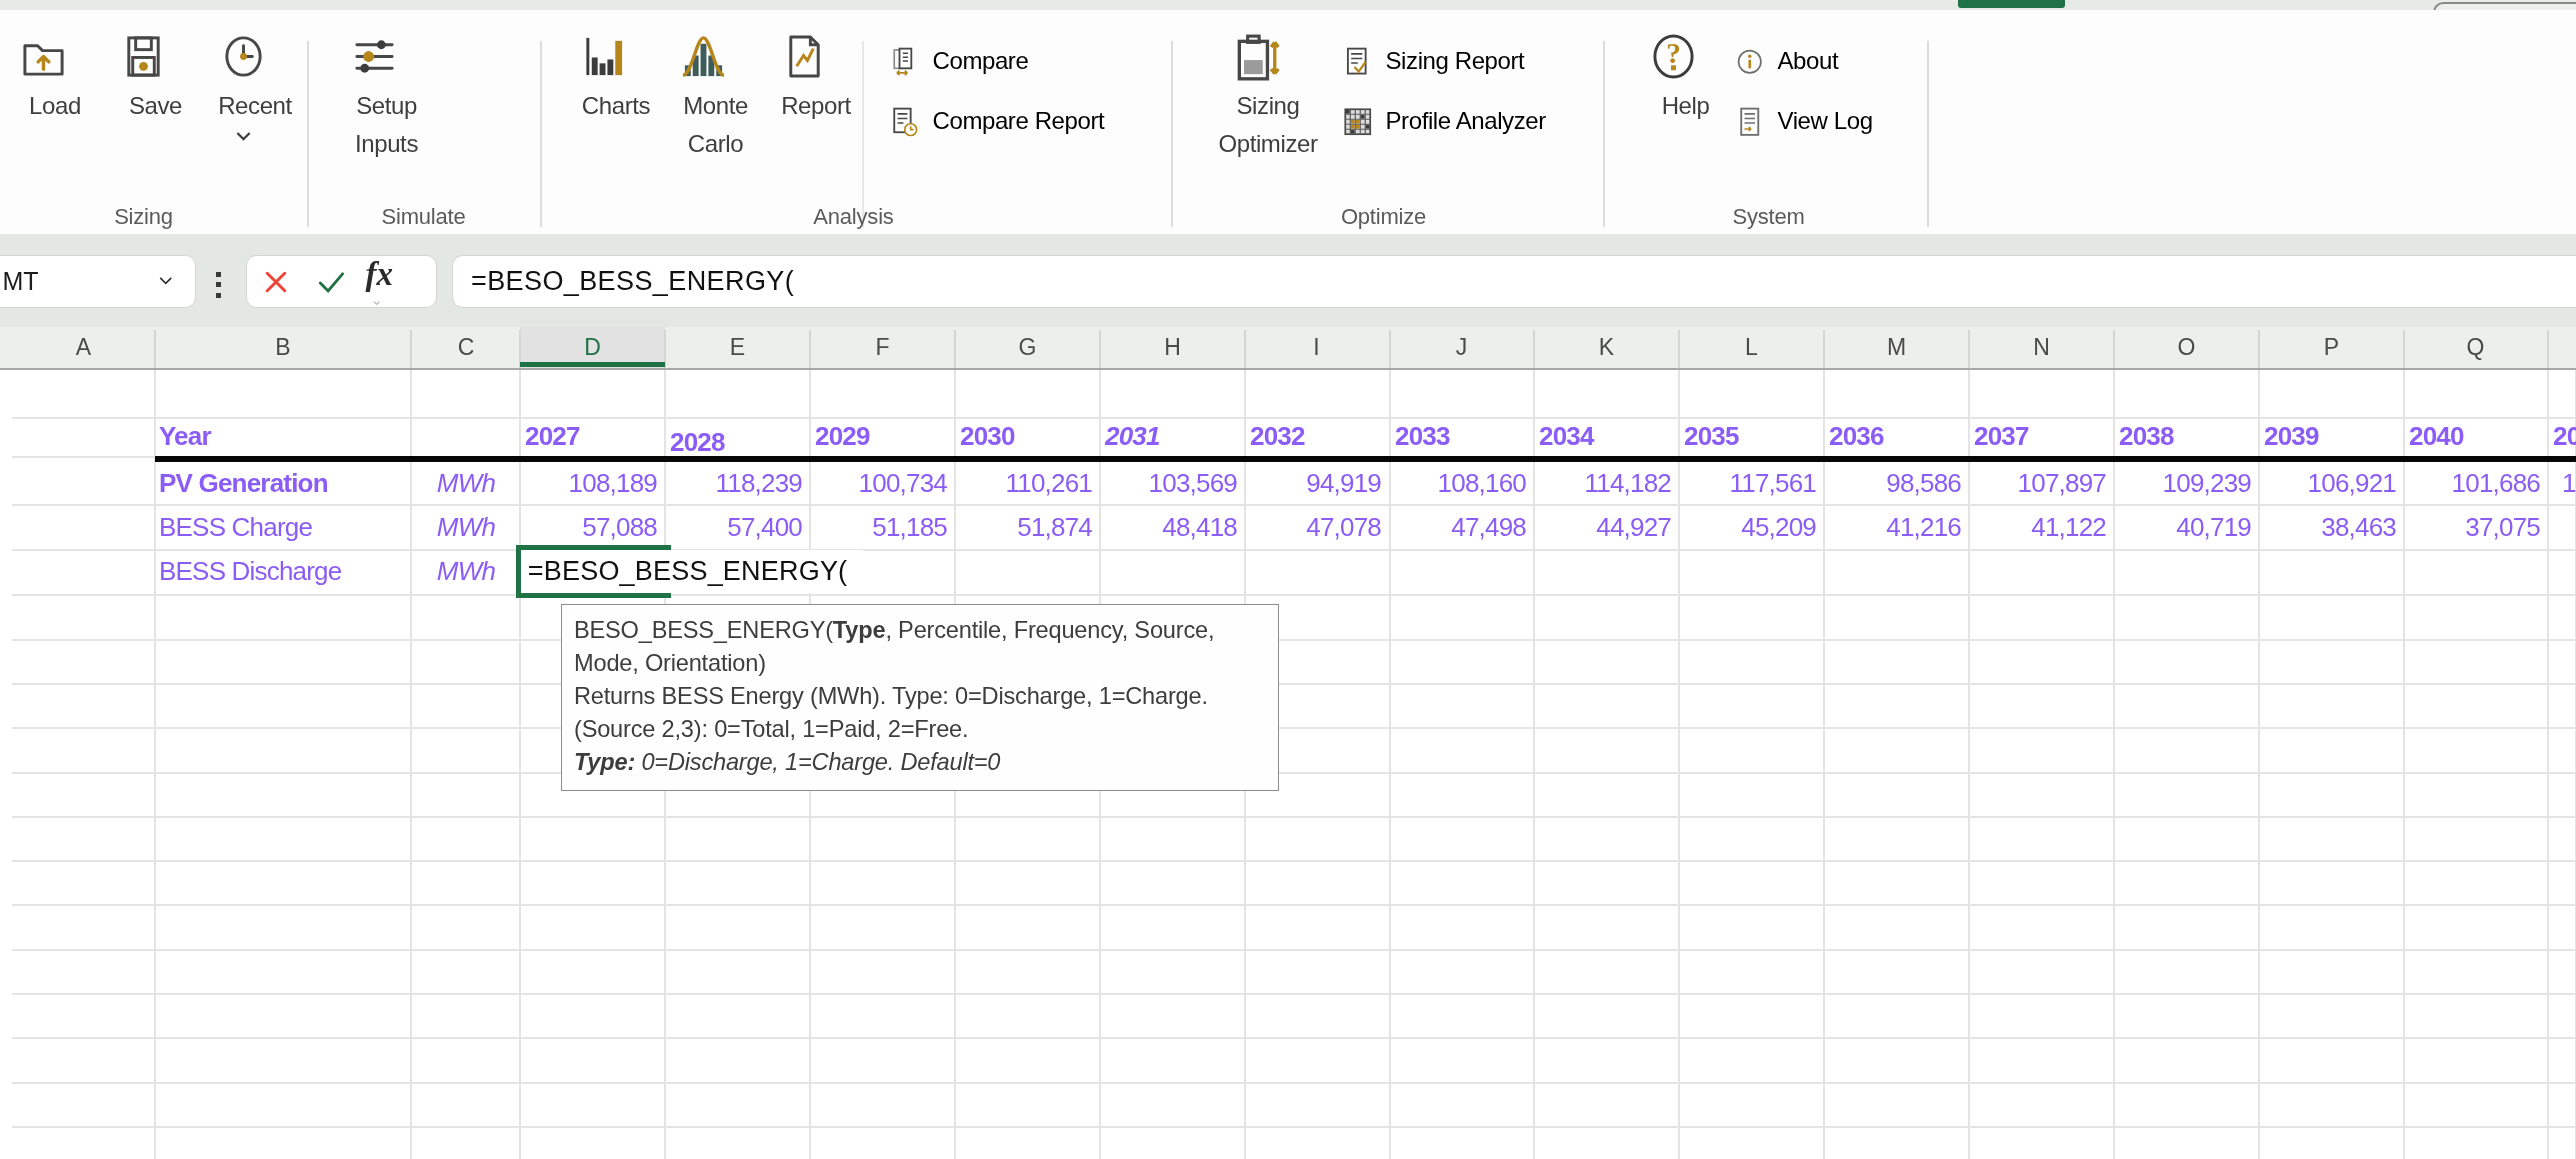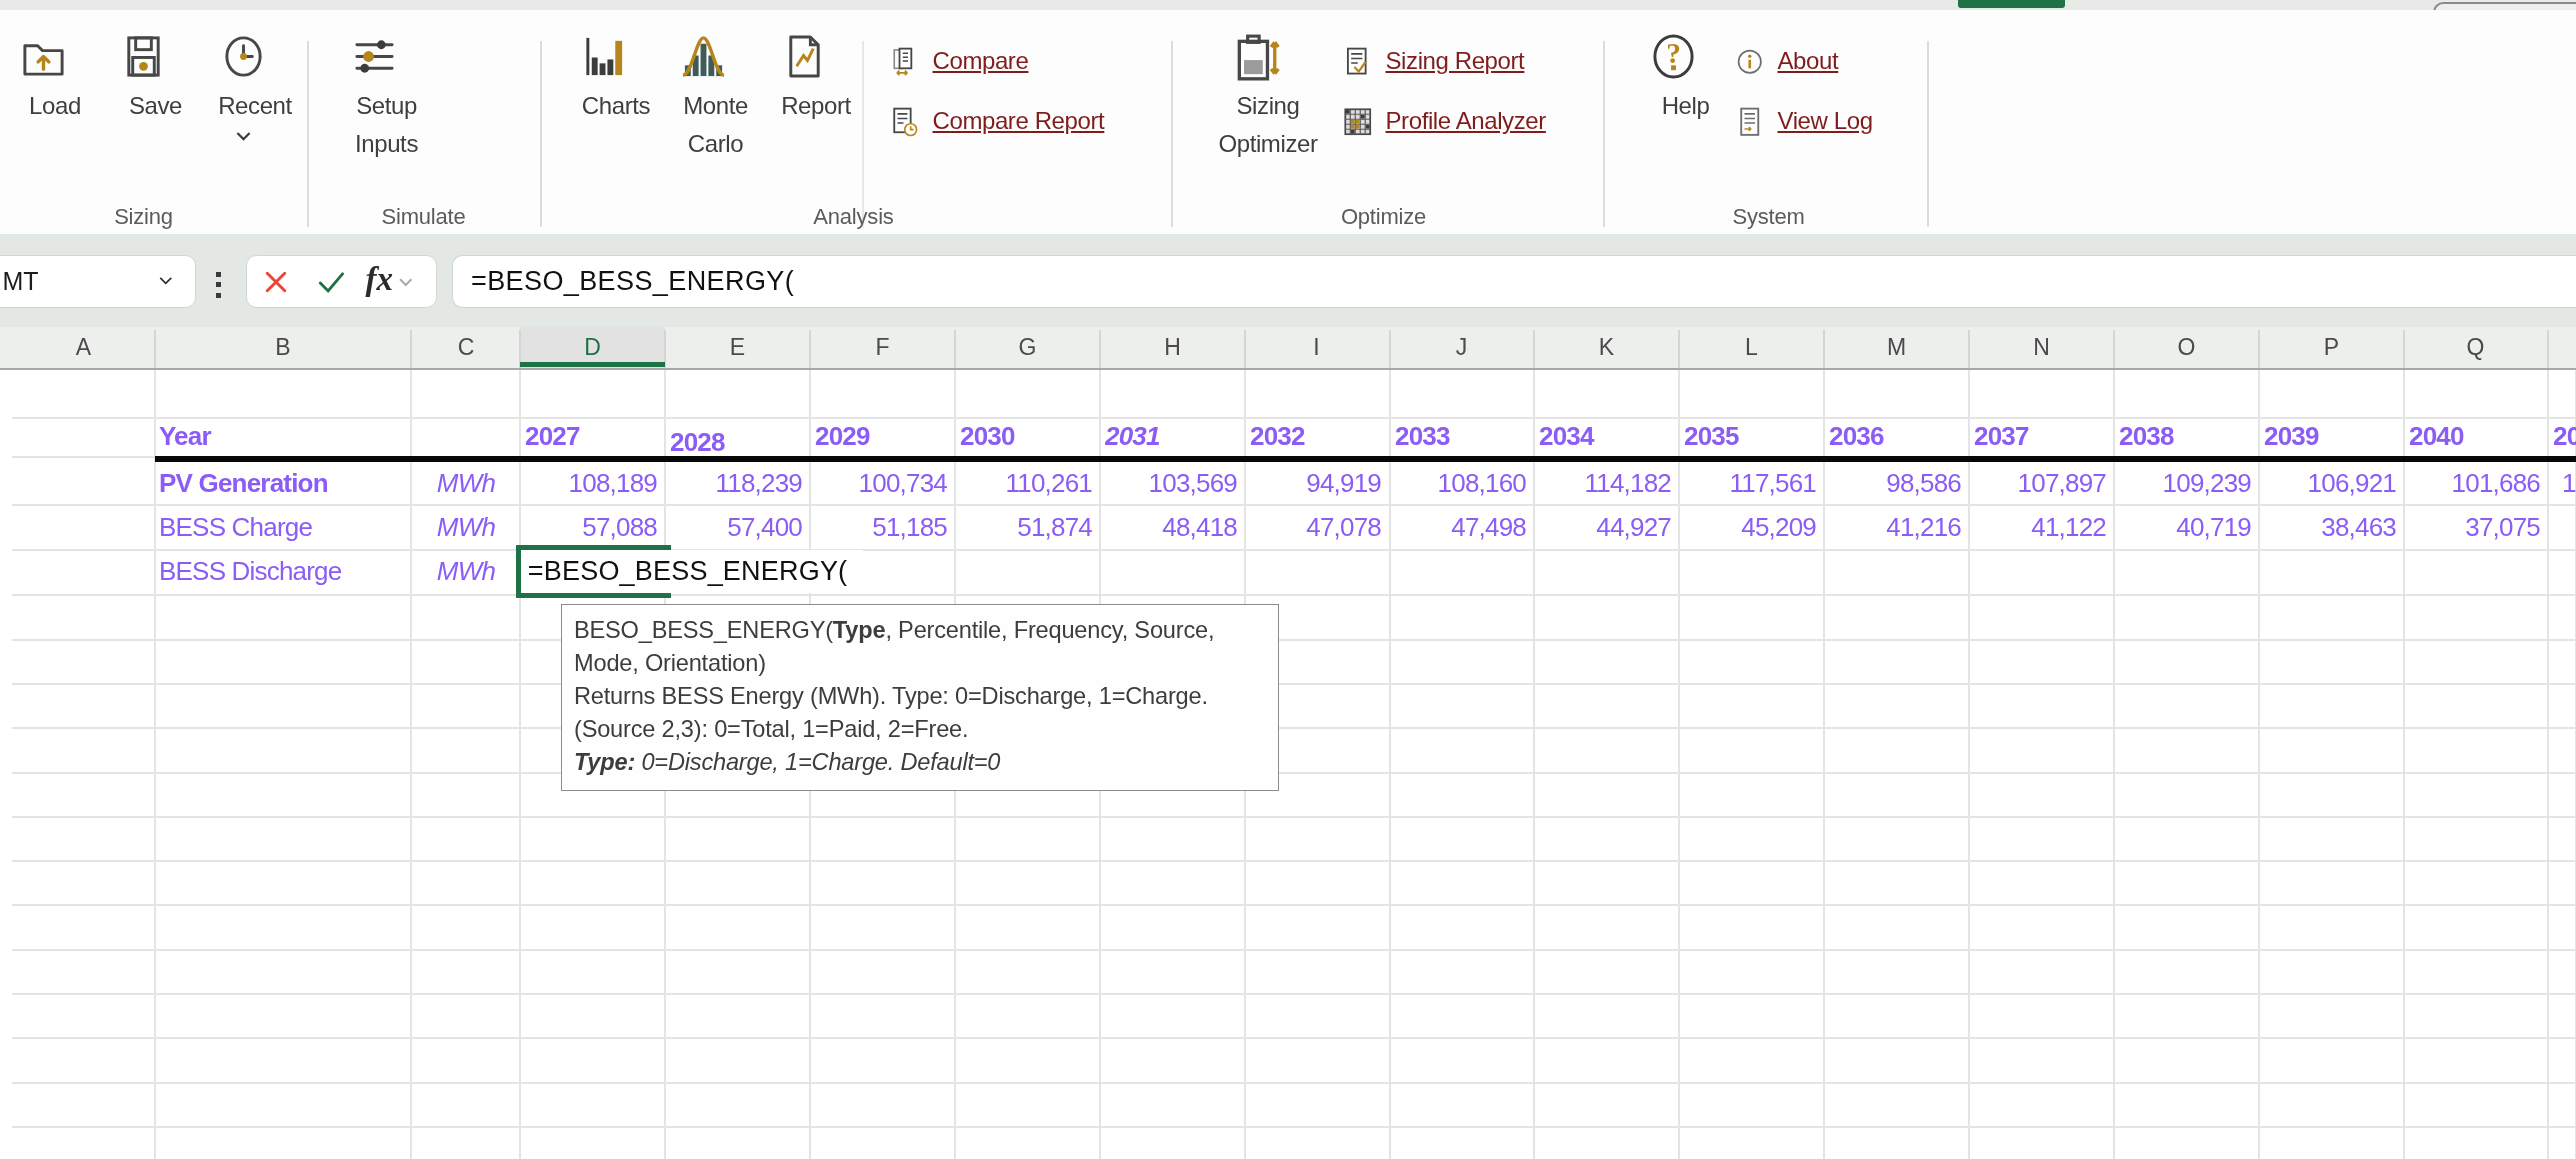--- a/index.html
+++ b/index.html
@@ -17,32 +17,32 @@
   .rsep{position:absolute;top:31.5px;width:1.5px;height:186px;background:#DBDDDB;}
   .rsep.light{background:#E6E8E6;}
   .btn-large{position:absolute;top:0;height:191px;display:flex;flex-direction:column;align-items:center;cursor:pointer;}
   .bl-icon{margin-top:23px;width:47px;height:47px;}
   .bl-icon svg{width:100%;height:100%;display:block;}
   .bl-label{margin-top:6.8px;font-size:24px;line-height:38px;color:#3E3E3E;text-align:center;white-space:nowrap;letter-spacing:-0.4px;margin-left:24px;}
   .bl-chev{margin-top:1.5px;width:21px;height:13.5px;}
   .btn-small{position:absolute;display:flex;align-items:center;height:33px;cursor:pointer;}
   .bs-icon{width:31.5px;height:31.5px;margin-right:12px;}
   .bs-icon svg{width:100%;height:100%;display:block;}
-  .bs-label{font-size:24px;color:#7f1d1d;white-space:nowrap;letter-spacing:-0.4px;text-decoration:underline;}
+  .bs-label{font-size:24px;color:#000000;white-space:nowrap;letter-spacing:-0.4px;}
   .group-label{position:absolute;top:194px;width:225px;text-align:center;font-size:22px;color:#5B5B5B;letter-spacing:-0.2px;}
 
   
   #formula-strip{left:0;top:234px;width:2576px;height:93px;background:#E4E8E4;}
   .fbox{position:absolute;top:21px;height:51px;background:#fff;border:1.5px solid #D2D5D2;border-radius:10.5px;display:flex;align-items:center;}
   #name-box{left:-15px;width:209px;}
   #name-box .nb-text{margin-left:16.5px;font-size:25px;color:#1d1d1d;}
   #name-box .nb-chev{position:absolute;right:16.5px;width:25.5px;height:16.5px;}
   .dot{position:absolute;left:216px;width:4.5px;height:5.3px;background:#3A3A3A;}
   #fx-box{left:246px;width:189px;}
-  #fx-box .fb-btn{display:flex;align-items:center;justify-content:center;height:100%;cursor:pointer;}
+  #fx-box .fb-btn{display:flex;align-items:center;justify-content:center;height:100%;cursor:pointer;flex-direction:column;}
   #formula-input{left:452px;width:2126px;border-right:none;border-radius:10.5px 0 0 10.5px;}
   #formula-input .fi-text{margin-left:18px;font-size:27px;letter-spacing:0.4px;color:#111;white-space:pre;}
   .fx-glyph{font-family:"Liberation Serif",serif;font-style:italic;font-weight:bold;font-size:33px;color:#2b2b2b;margin:0 3px 4.5px 7.5px;}
 
   
   #col-headers{left:0;top:327px;width:2576px;height:41px;background:#EDEFEC;border-bottom:2.3px solid #A8A8A8;}
   .col-h{position:absolute;top:0;height:41px;display:flex;align-items:center;justify-content:center;
          font-size:23px;color:#4A4A4A;}
   .col-h.sel{background:#E2E2E2;color:#1F7245;}
   .col-vline{position:absolute;top:3px;width:1.5px;height:38px;background:#D4D6D4;}

